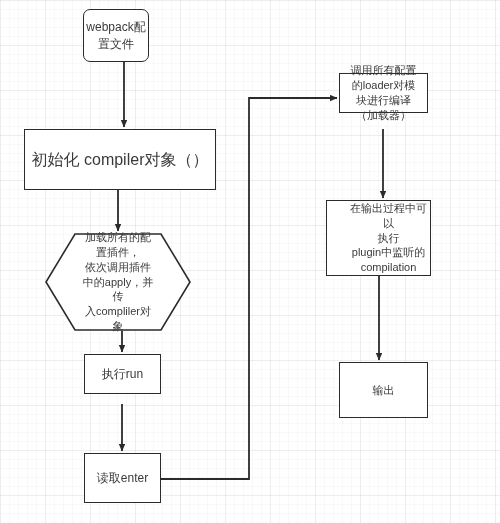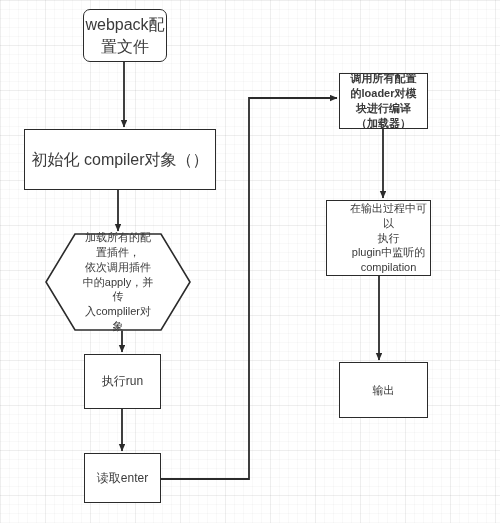--- a/index.html
+++ b/index.html
@@ -53,26 +53,26 @@
   .hex svg {
     position: absolute;
     left: 0;
     top: 0;
   }
   .hex .hex-label {
     position: relative;
     z-index: 1;
     padding: 0 36px;
   }
-  #n-webpack   { left: 83px;  top: 9px;   width: 84px;  height: 53px;  font-size: 16px; }
+  #n-webpack   { left: 83px;  top: 9px;   width: 66px;  height: 53px;  font-size: 12px; }
   #n-compiler  { left: 24px;  top: 129px; width: 192px; height: 61px;  font-size: 16px; }
   #n-plugins   { left: 45px;  top: 233px; width: 146px; height: 98px;  font-size: 11px; }
-  #n-run       { left: 84px;  top: 354px; width: 77px;  height: 55px;  font-size: 12px; }
+  #n-run       { left: 84px;  top: 354px; width: 77px;  height: 40px;  font-size: 12px; }
   #n-enter     { left: 84px;  top: 453px; width: 77px;  height: 50px;  font-size: 12px; }
-  #n-loader    { left: 339px; top: 73px;  width: 89px;  height: 56px;  font-size: 11px; font-weight: bold; }
+  #n-loader    { left: 339px; top: 73px;  width: 89px;  height: 40px;  font-size: 11px; }
   #n-compilation { left: 326px; top: 200px; width: 105px; height: 76px; font-size: 11px; padding-left: 20px; }
   #n-output    { left: 339px; top: 362px; width: 89px;  height: 56px;  font-size: 11px; }
 </style>
 </head>
 <body>
 
 <div id="canvas">
 
   <svg id="wires" viewBox="0 0 500 523" width="500" height="523">
     <defs>

